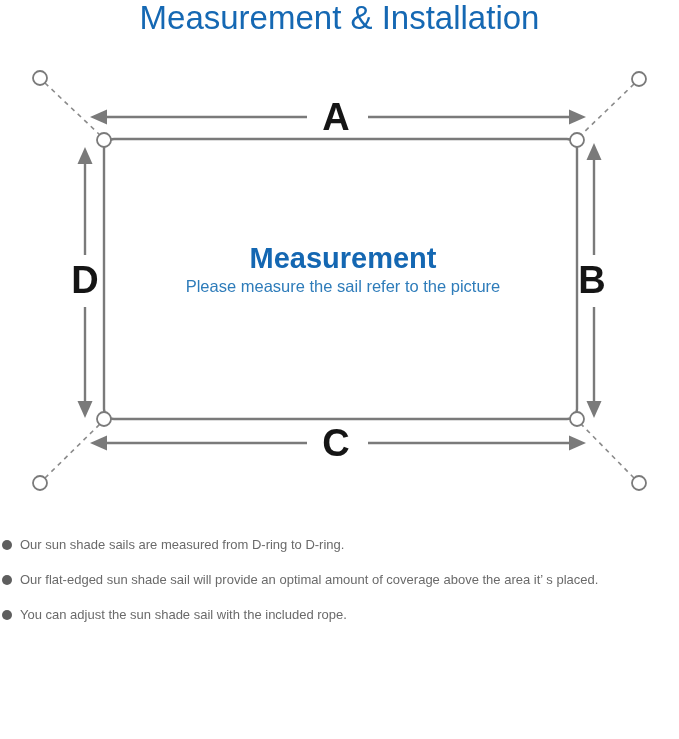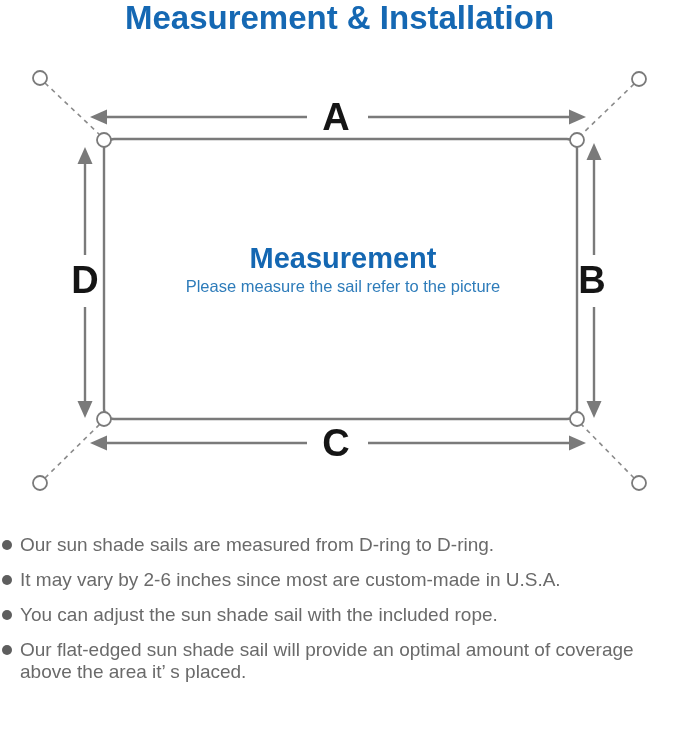--- a/index.html
+++ b/index.html
@@ -10,21 +10,21 @@
     font-family: "Liberation Sans", "DejaVu Sans", sans-serif;
     overflow: hidden;
   }
   .page { width: 679px; height: 739px; position: relative; }
 
   h1.page-title {
     margin: 0 0 20px 0;
     padding: 0;
     font-size: 33px;
     line-height: 35px;
-    font-weight: 700;
+    font-weight: 400;
     text-align: center;
     color: #1568b3;
     letter-spacing: 0px;
   }
 
   svg.diagram { display: block; }
 
   .sail-line   { stroke: #7a7a7a; stroke-width: 2.4; fill: #ffffff; }
   .dim-line    { stroke: #7a7a7a; stroke-width: 2.4; }
   .dash-line   { stroke: #8a8a8a; stroke-width: 1.6; stroke-dasharray: 4.5 4.5; }
@@ -36,21 +36,21 @@
 
   ul.notes {
     list-style: none;
     margin: 24px 0 0 0;
     padding: 0 22px 0 2px;
   }
   ul.notes li {
     display: flex;
     align-items: flex-start;
     margin-bottom: 13px;
-    font-size: 19px;
+    font-size: 13px;
     line-height: 22px;
     color: #6a6a6a;
   }
   ul.notes .dot {
     width: 10px; height: 10px;
     border-radius: 50%;
     background: #5e5e5e;
     flex: 0 0 10px;
     margin-top: 6px;
     margin-right: 8px;
@@ -110,25 +110,21 @@
     <text class="diag-sub" x="343" y="237">Please measure the sail refer to the picture</text>
   </svg>
 
   <ul class="notes">
     <li>
       <span class="dot"></span>
       <span>Our sun shade sails are measured from D-ring to D-ring.</span>
     </li>
     <li>
       <span class="dot"></span>
-      <span>It may vary by 2-6 inches since most are custom-made in U.S.A.</span>
+      <span>Our flat-edged sun shade sail will provide an optimal amount of coverage above the area it’ s placed.</span>
     </li>
     <li>
       <span class="dot"></span>
       <span>You can adjust the sun shade sail with the included rope.</span>
-    </li>
-    <li>
-      <span class="dot"></span>
-      <span>Our flat-edged sun shade sail will provide an optimal amount of coverage above the area it’ s placed.</span>
     </li>
   </ul>
 
 </div>
 
 </body></html>

